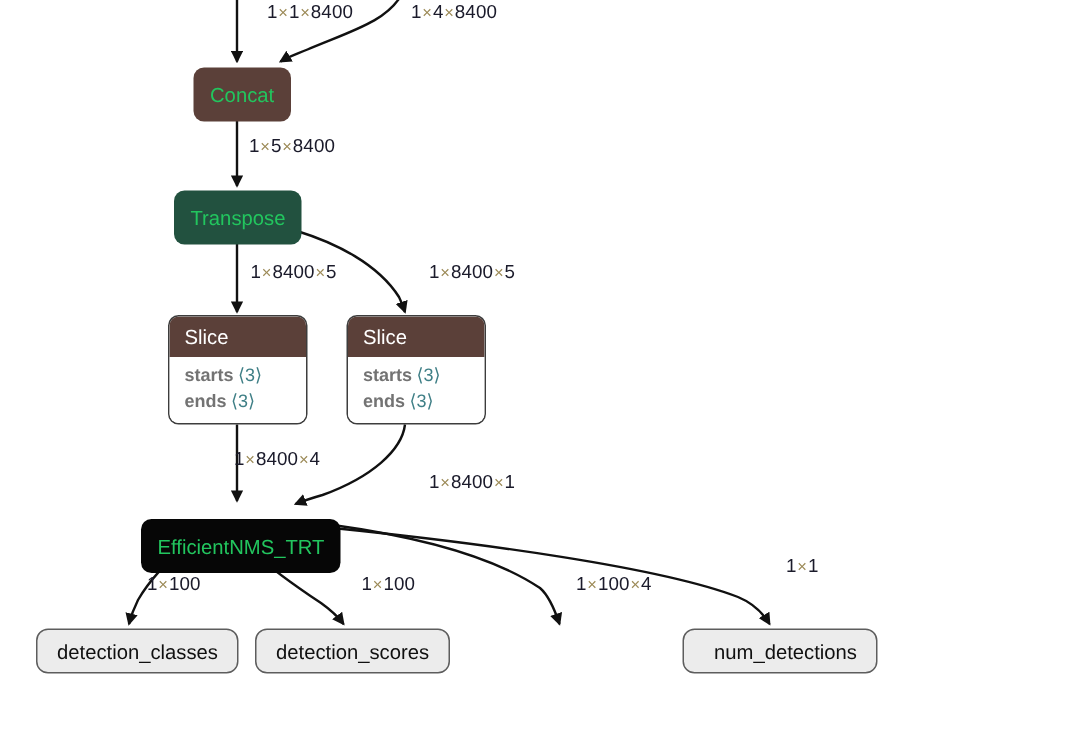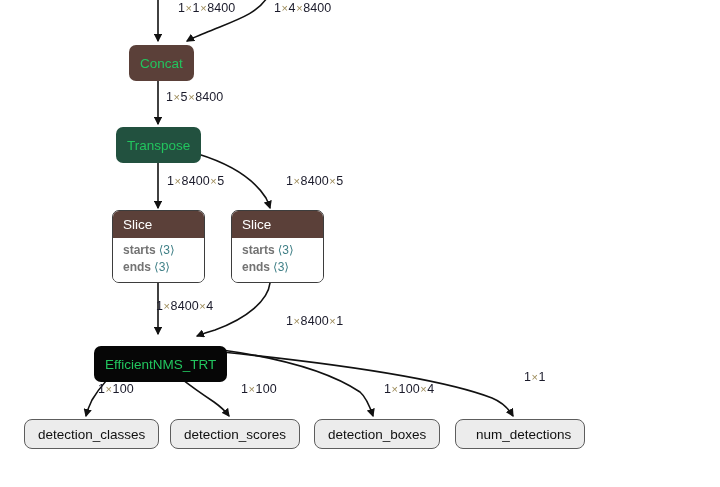--- a/index.html
+++ b/index.html
@@ -237,21 +237,18 @@
   </div>
 
   <div class="node io-node" style="left:24px; top:419px;">
     <span>detection_classes</span>
   </div>
 
   <div class="node io-node" style="left:170px; top:419px;">
     <span>detection_scores</span>
   </div>
 
-  <div class="node io-node" style="left:314px; top:419px;">
-    <span>detection_boxes</span>
-  </div>
 
   <div class="node io-node" style="left:455px; top:419px;padding-left:20px;">
     <span>num_detections</span>
   </div>
 
 </div>
 
 </body></html>

